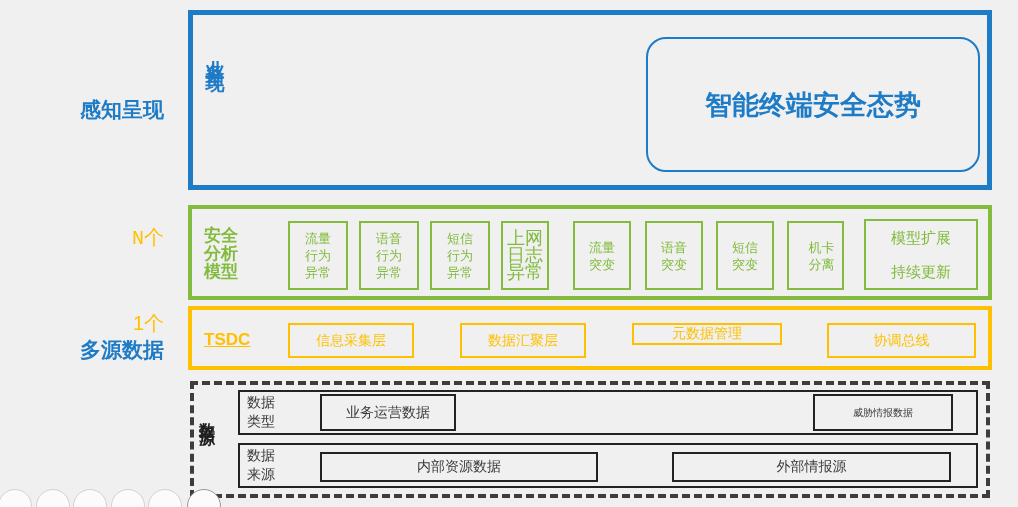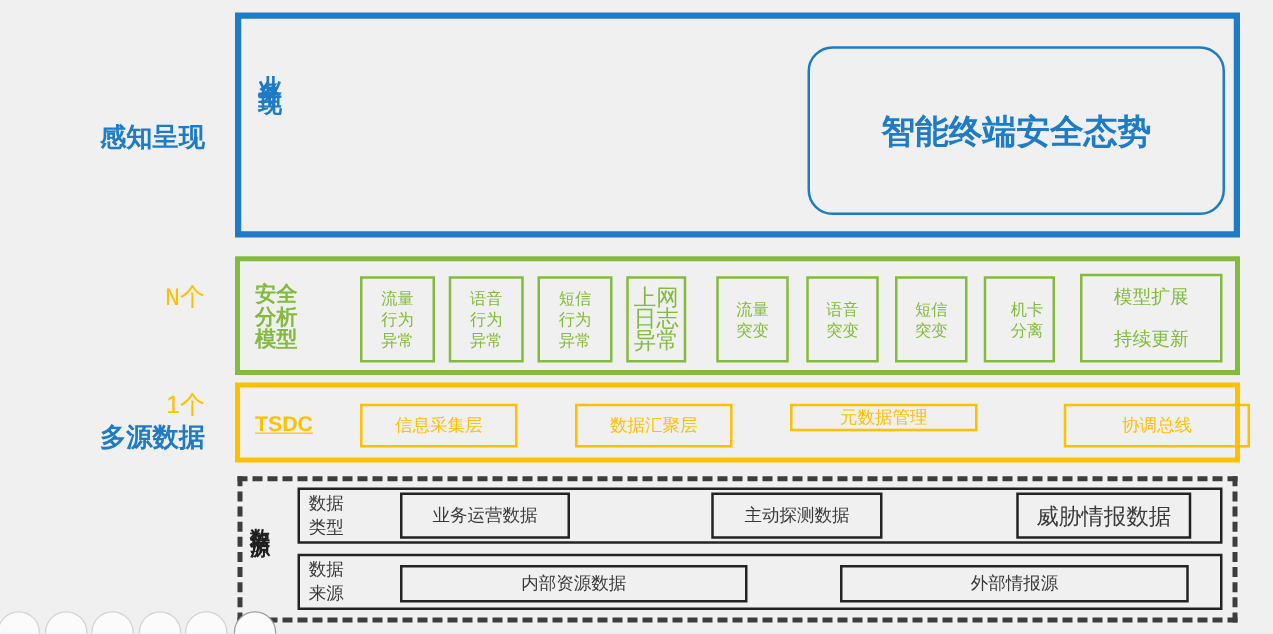--- a/index.html
+++ b/index.html
@@ -71,31 +71,30 @@
   <div class="abs flex ml b-green c-green" style="left:787px;top:221px;width:57px;height:69px;font-size:13px;line-height:17px;padding-left:12px;">机卡
 分离</div>
   <div class="abs flex ml b-green c-green" style="left:864px;top:219px;width:114px;height:71px;font-size:15px;line-height:34px;">模型扩展
 持续更新</div>
 
   <div class="abs b-yellow-thick" style="left:188px;top:306px;width:804px;height:64px;"></div>
   <div class="abs bold c-yellow" style="left:204px;top:330px;font-size:17px;text-decoration:underline;">TSDC</div>
   <div class="abs flex b-yellow c-yellow" style="left:288px;top:323px;width:126px;height:35px;font-size:14px;">信息采集层</div>
   <div class="abs flex b-yellow c-yellow" style="left:460px;top:323px;width:126px;height:35px;font-size:14px;">数据汇聚层</div>
   <div class="abs flex b-yellow c-yellow" style="left:632px;top:323px;width:150px;height:22px;font-size:14px;">元数据管理</div>
-  <div class="abs flex b-yellow c-yellow" style="left:851px;top:323px;width:149px;height:35px;font-size:14px;">协调总线</div>
+  <div class="abs flex b-yellow c-yellow" style="left:827px;top:323px;width:149px;height:35px;font-size:14px;">协调总线</div>
 
   <div class="abs b-dash" style="left:190px;top:381px;width:800px;height:117px;"></div>
   <div class="abs vert bold" style="left:196px;top:409px;height:70px;font-size:16px;letter-spacing:4px;color:#1f1f1f;">数据源</div>
 
   <div class="abs b-dark" style="left:238px;top:390px;width:740px;height:45px;"></div>
   <div class="abs ml c-dark" style="left:247px;top:393px;font-size:14px;line-height:19px;">数据
 类型</div>
   <div class="abs flex b-dark c-dark" style="left:320px;top:394px;width:136px;height:37px;font-size:14px;">业务运营数据</div>
-  <div class="abs flex b-dark c-dark" style="left:569px;top:394px;width:137px;height:37px;font-size:14px;">主动探测数据</div>
-  <div class="abs flex b-dark c-dark" style="left:813px;top:394px;width:140px;height:37px;font-size:18px;">威胁情报数据</div>
+  <div class="abs flex b-dark c-dark" style="left:813px;top:394px;width:140px;height:37px;font-size:10px;">威胁情报数据</div>
 
   <div class="abs b-dark" style="left:238px;top:443px;width:740px;height:45px;"></div>
   <div class="abs ml c-dark" style="left:247px;top:446px;font-size:14px;line-height:19px;">数据
 来源</div>
   <div class="abs flex b-dark c-dark" style="left:320px;top:452px;width:278px;height:30px;font-size:14px;">内部资源数据</div>
   <div class="abs flex b-dark c-dark" style="left:672px;top:452px;width:279px;height:30px;font-size:14px;">外部情报源</div>
 
   <div class="circ" style="left:-2px;top:489px;"></div>
   <div class="circ" style="left:36px;top:489px;"></div>
   <div class="circ" style="left:73px;top:489px;"></div>

